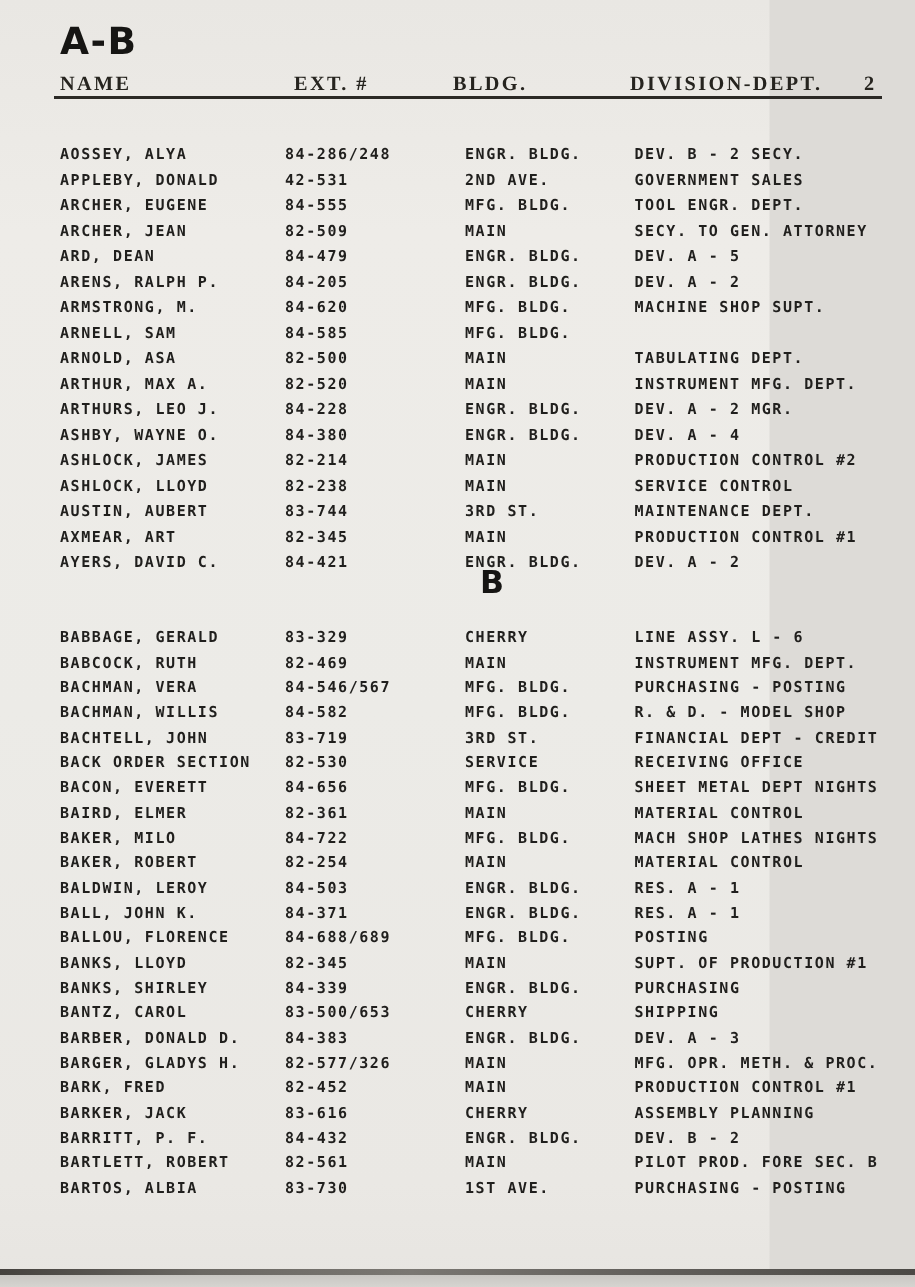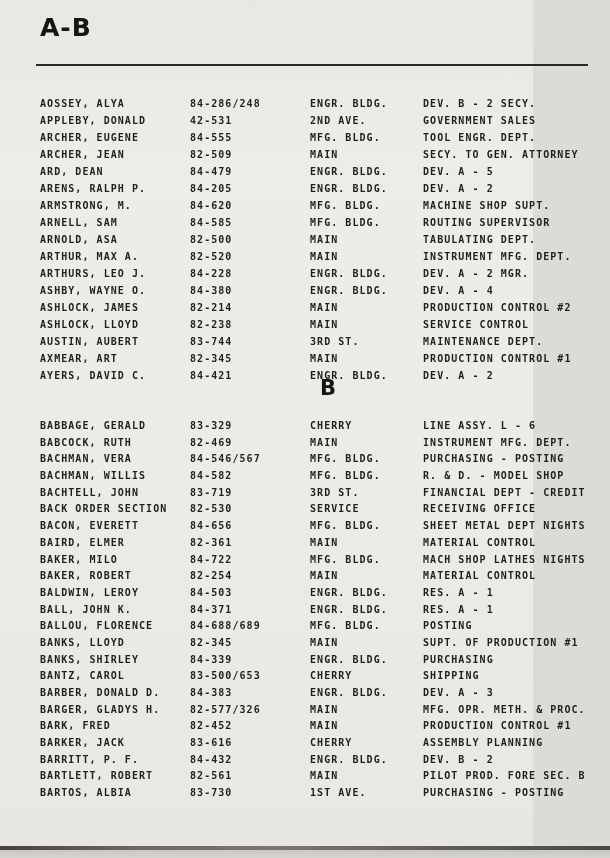--- a/index.html
+++ b/index.html
@@ -11,21 +11,20 @@
     background: #dddbd7;
   }
   .page {
     position: absolute;
     left: 0; top: 0;
     width: 513px;
     height: 858px;
     background: linear-gradient(180deg, #e9e7e3 0%, #eeece8 18%, #ecebe7 55%, #eae8e4 92%, #e7e5e1 100%);
     font-family: "DejaVu Sans Mono", "Liberation Mono", monospace;
     color: #1e1d1b;
-    padding-left: 20px;
   }
   .title {
     position: absolute;
     left: 40px; top: 13px;
     font-family: "DejaVu Sans", "Liberation Sans", sans-serif;
     font-weight: 800;
     font-size: 25px;
     letter-spacing: 1px;
     color: #161513;
     margin: 0;
@@ -97,20 +96,27 @@
     background: linear-gradient(180deg, #c9c7c3, #d6d4d0);
   }
 </style>
 </head>
 <body>
 
 <div class="page">
 
   <h1 class="title">A-B</h1>
 
+  <div class="header-row">
+    <span class="hdr-name">NAME</span>
+    <span class="hdr-ext">EXT. #</span>
+    <span class="hdr-bldg">BLDG.</span>
+    <span class="hdr-div">DIVISION-DEPT.</span>
+    <span class="hdr-page">2</span>
+  </div>
 
   <div class="rule"></div>
 
   <div class="rows rows-a">
       <div class="row">
     <span class="f-name">AOSSEY, ALYA</span>
     <span class="f-ext">84-286/248</span>
     <span class="f-bldg">ENGR. BLDG.</span>
     <span class="f-dept">DEV. B - 2 SECY.</span>
   </div>
@@ -147,21 +153,20 @@
       <div class="row">
     <span class="f-name">ARMSTRONG, M.</span>
     <span class="f-ext">84-620</span>
     <span class="f-bldg">MFG. BLDG.</span>
     <span class="f-dept">MACHINE SHOP SUPT.</span>
   </div>
       <div class="row">
     <span class="f-name">ARNELL, SAM</span>
     <span class="f-ext">84-585</span>
     <span class="f-bldg">MFG. BLDG.</span>
-    <span class="f-dept">ROUTING SUPERVISOR</span>
   </div>
       <div class="row">
     <span class="f-name">ARNOLD, ASA</span>
     <span class="f-ext">82-500</span>
     <span class="f-bldg">MAIN</span>
     <span class="f-dept">TABULATING DEPT.</span>
   </div>
       <div class="row">
     <span class="f-name">ARTHUR, MAX A.</span>
     <span class="f-ext">82-520</span>

